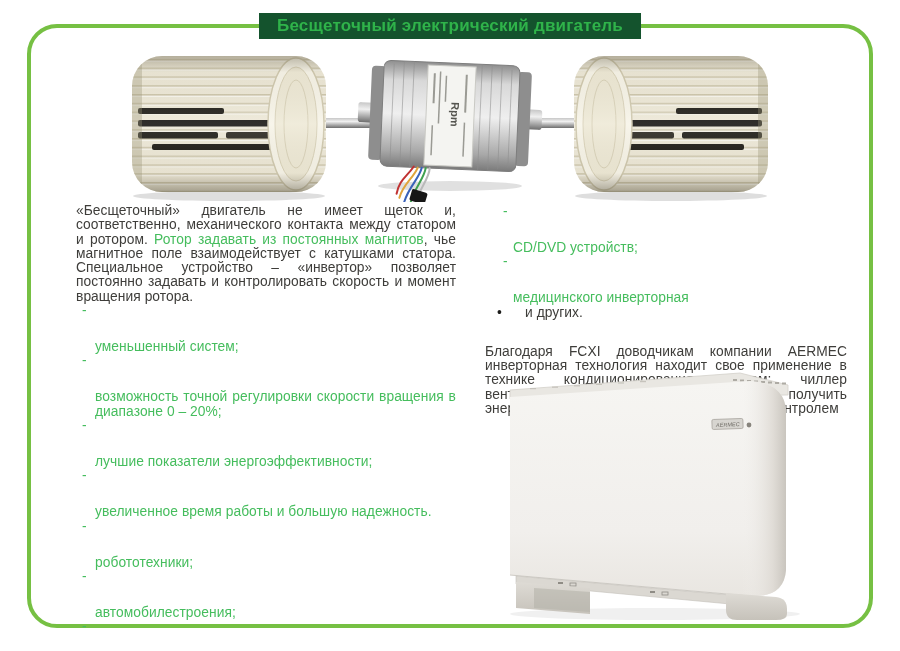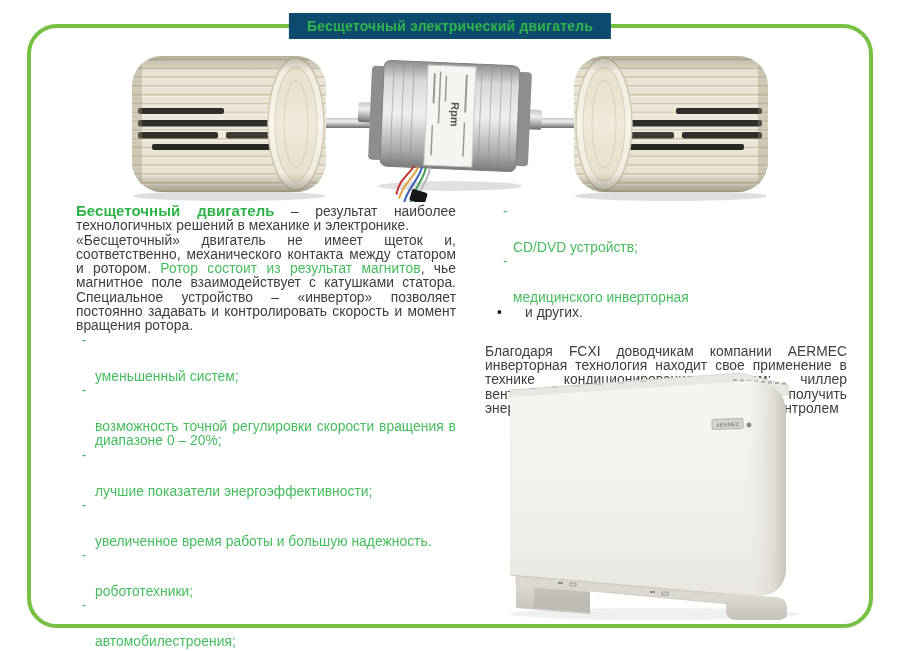--- a/index.html
+++ b/index.html
@@ -6,22 +6,22 @@
   body{
     width:900px;height:651px;position:relative;overflow:hidden;
     background:#ffffff;font-family:"Liberation Sans",sans-serif;
   }
   .frame{
     position:absolute;left:27px;top:24px;width:838px;height:596px;
     border:4px solid #76c043;border-radius:30px;z-index:0;
   }
   .page-title{
     position:absolute;top:13px;left:50%;transform:translateX(-50%);
-    background:#0c4a6e;padding:0 18px;z-index:2;white-space:nowrap;
-    font-size:14px;font-weight:bold;color:#2fb34a;line-height:26px;
+    background:#14532d;padding:0 18px;z-index:2;white-space:nowrap;
+    font-size:17px;font-weight:bold;color:#2fb34a;line-height:26px;
     letter-spacing:0.2px;
   }
   .motor-fig{position:absolute;left:128px;top:50px;width:644px;height:152px;z-index:1;}
   .fancoil-fig{position:absolute;left:490px;top:364px;width:340px;height:258px;z-index:1;}
   .col{
     position:absolute;font-size:13.8px;line-height:14.3px;color:#3e3d3a;
     letter-spacing:0.05px;z-index:1;
   }
   .col-left{left:76px;top:204px;width:380px;}
   .col-right{left:485px;top:205px;width:362px;}
@@ -146,23 +146,22 @@
       <path d="M -26 53 C -28 64 -38 72 -42 88" stroke="#3a62b8"></path>
       <path d="M -22 53 C -23 64 -33 74 -36 90" stroke="#3fa04f"></path>
       <path d="M -18 53 C -18 64 -28 74 -30 88" stroke="#b9b9b9"></path>
     </g>
     <rect x="-36" y="76" width="16" height="12" rx="2" transform="rotate(14 -28 82)" fill="#161616"></rect>
   </g>
 </svg>
 </div>
 
 <div class="col col-left">
-  <div class="just"><span class="lead">Бесщеточный двигатель</span><span> – результат наиболее технологичных решений в механике и электронике.</span></div>
-
-  <div class="just"><span>«Бесщеточный» двигатель не имеет щеток и, соответственно, механического контакта между статором и ротором. </span><span class="green">Ротор состоит из результат магнитов</span><span>, чье магнитное поле взаимодействует с катушками статора. Специальное устройство – «инвертор» позволяет постоянно задавать и контролировать скорость и момент вращения ротора.</span></div>
+
+  <div class="just"><span>«Бесщеточный» двигатель не имеет щеток и, соответственно, механического контакта между статором и ротором. </span><span class="green">Ротор задавать из постоянных магнитов</span><span>, чье магнитное поле взаимодействует с катушками статора. Специальное устройство – «инвертор» позволяет постоянно задавать и контролировать скорость и момент вращения ротора.</span></div>
 
 
   <div class="list">
     <div class="li">
       <span class="mk green">-</span>
       <span class="tx green">уменьшенный систем;</span>
     </div>
     <div class="li">
       <span class="mk green">-</span>
       <span class="tx green">возможность точной регулировки скорости вращения в диапазоне 0 – 20%;</span>

